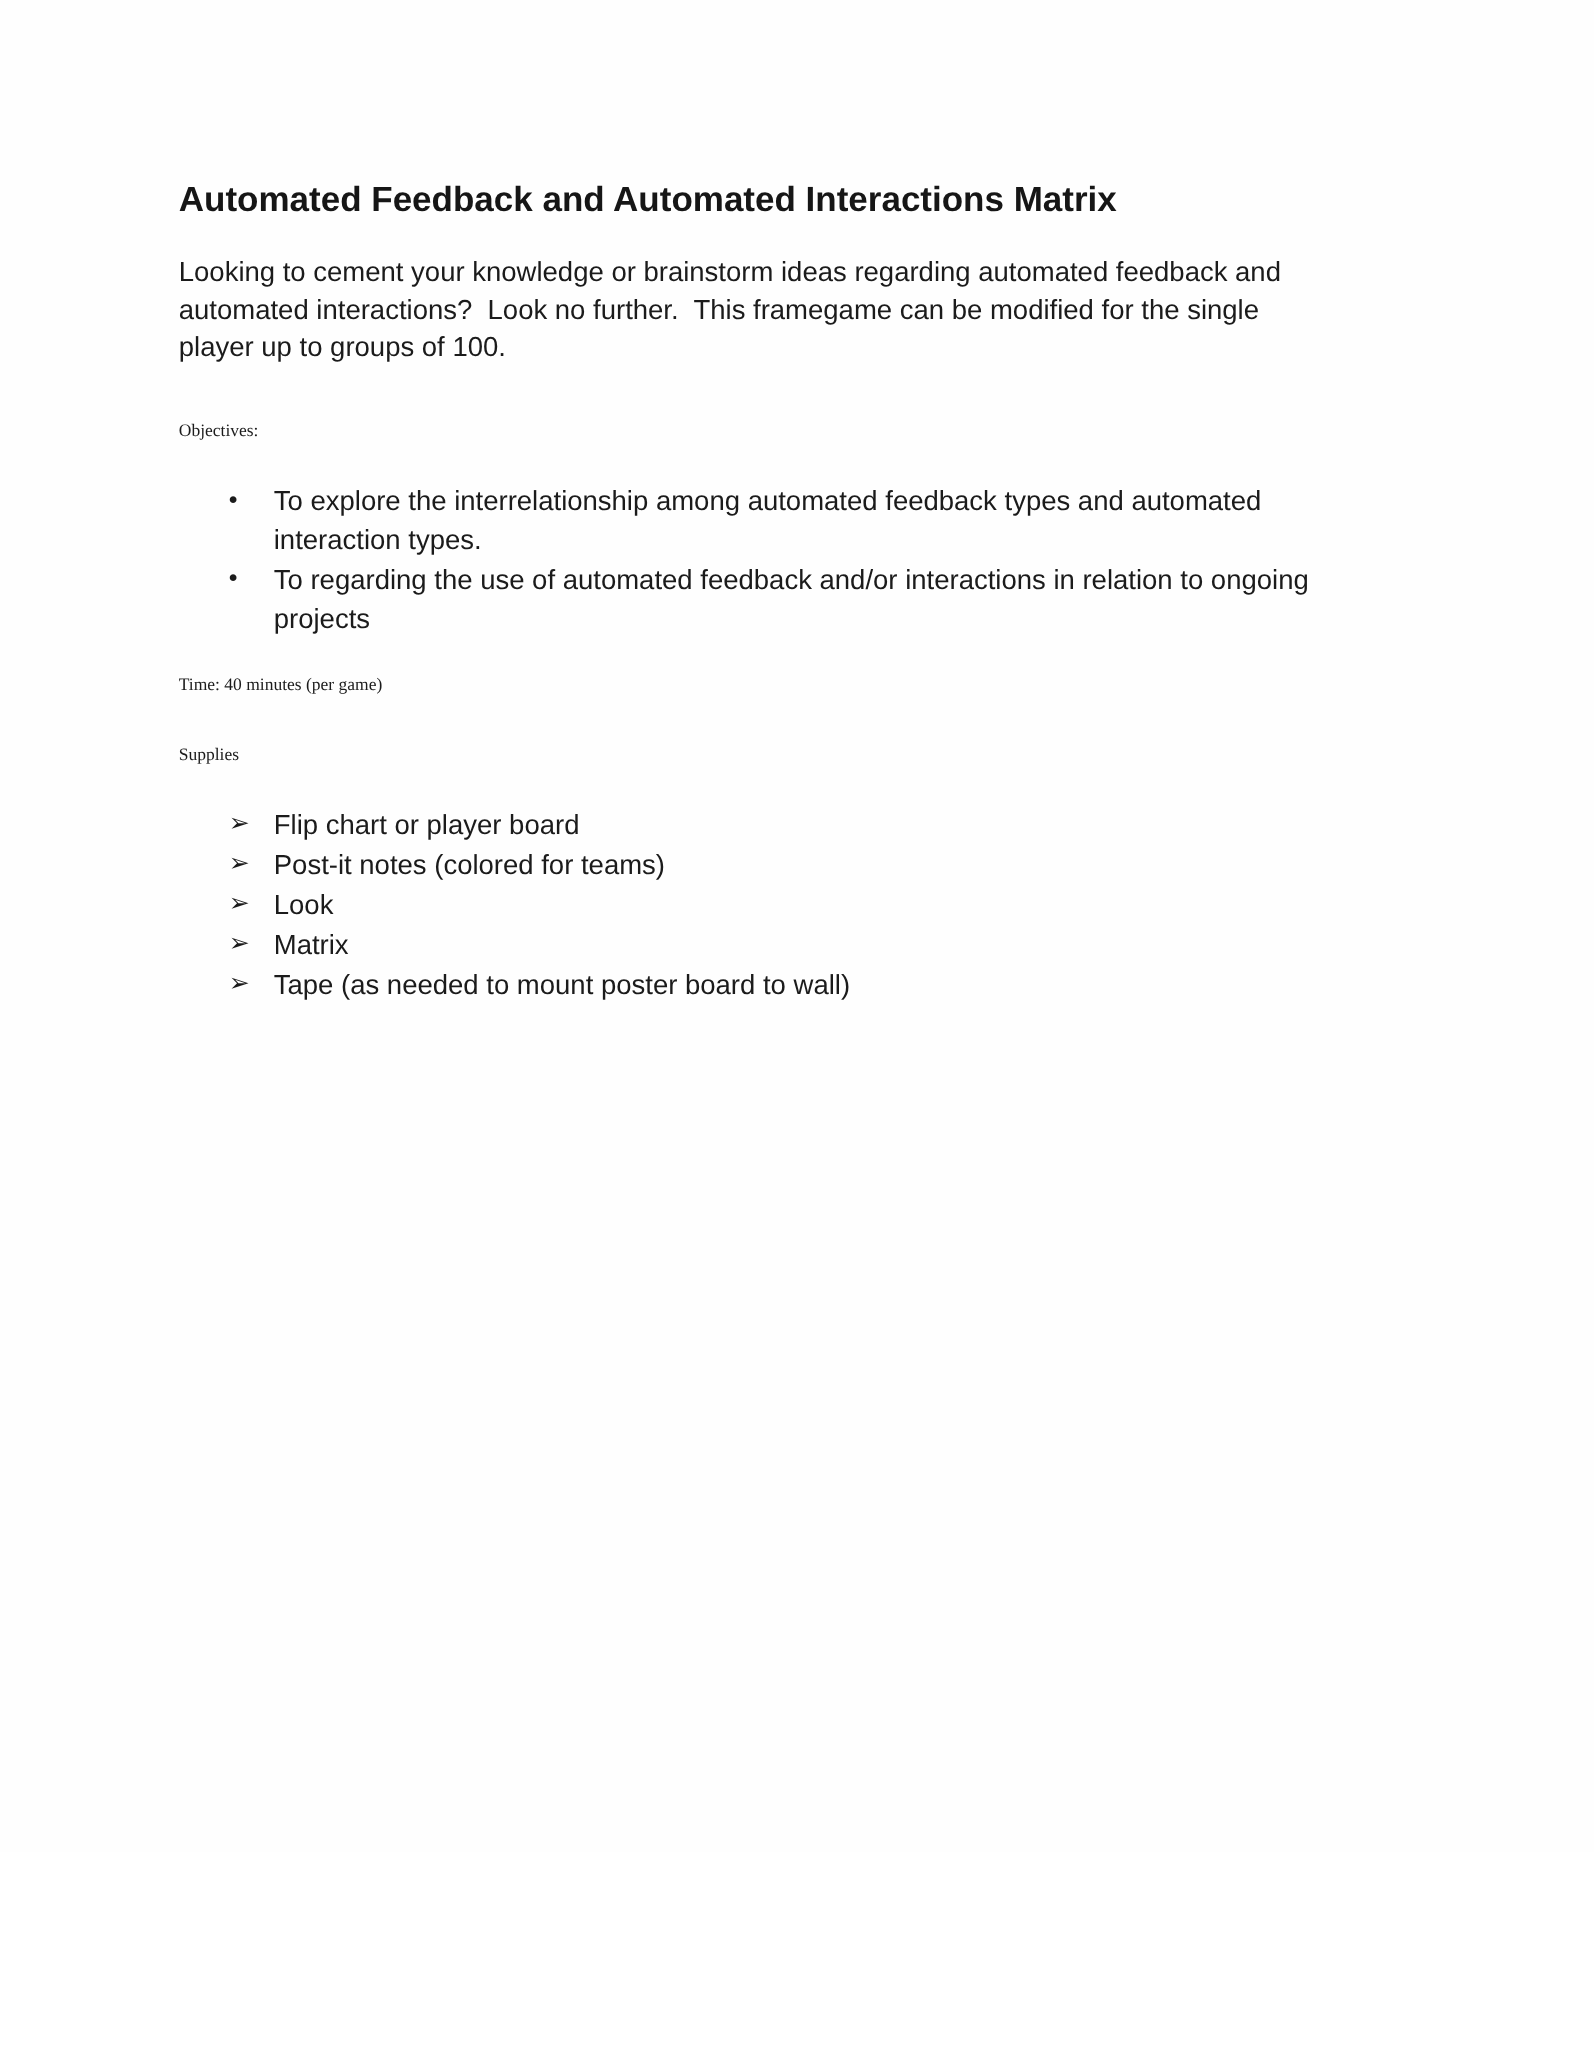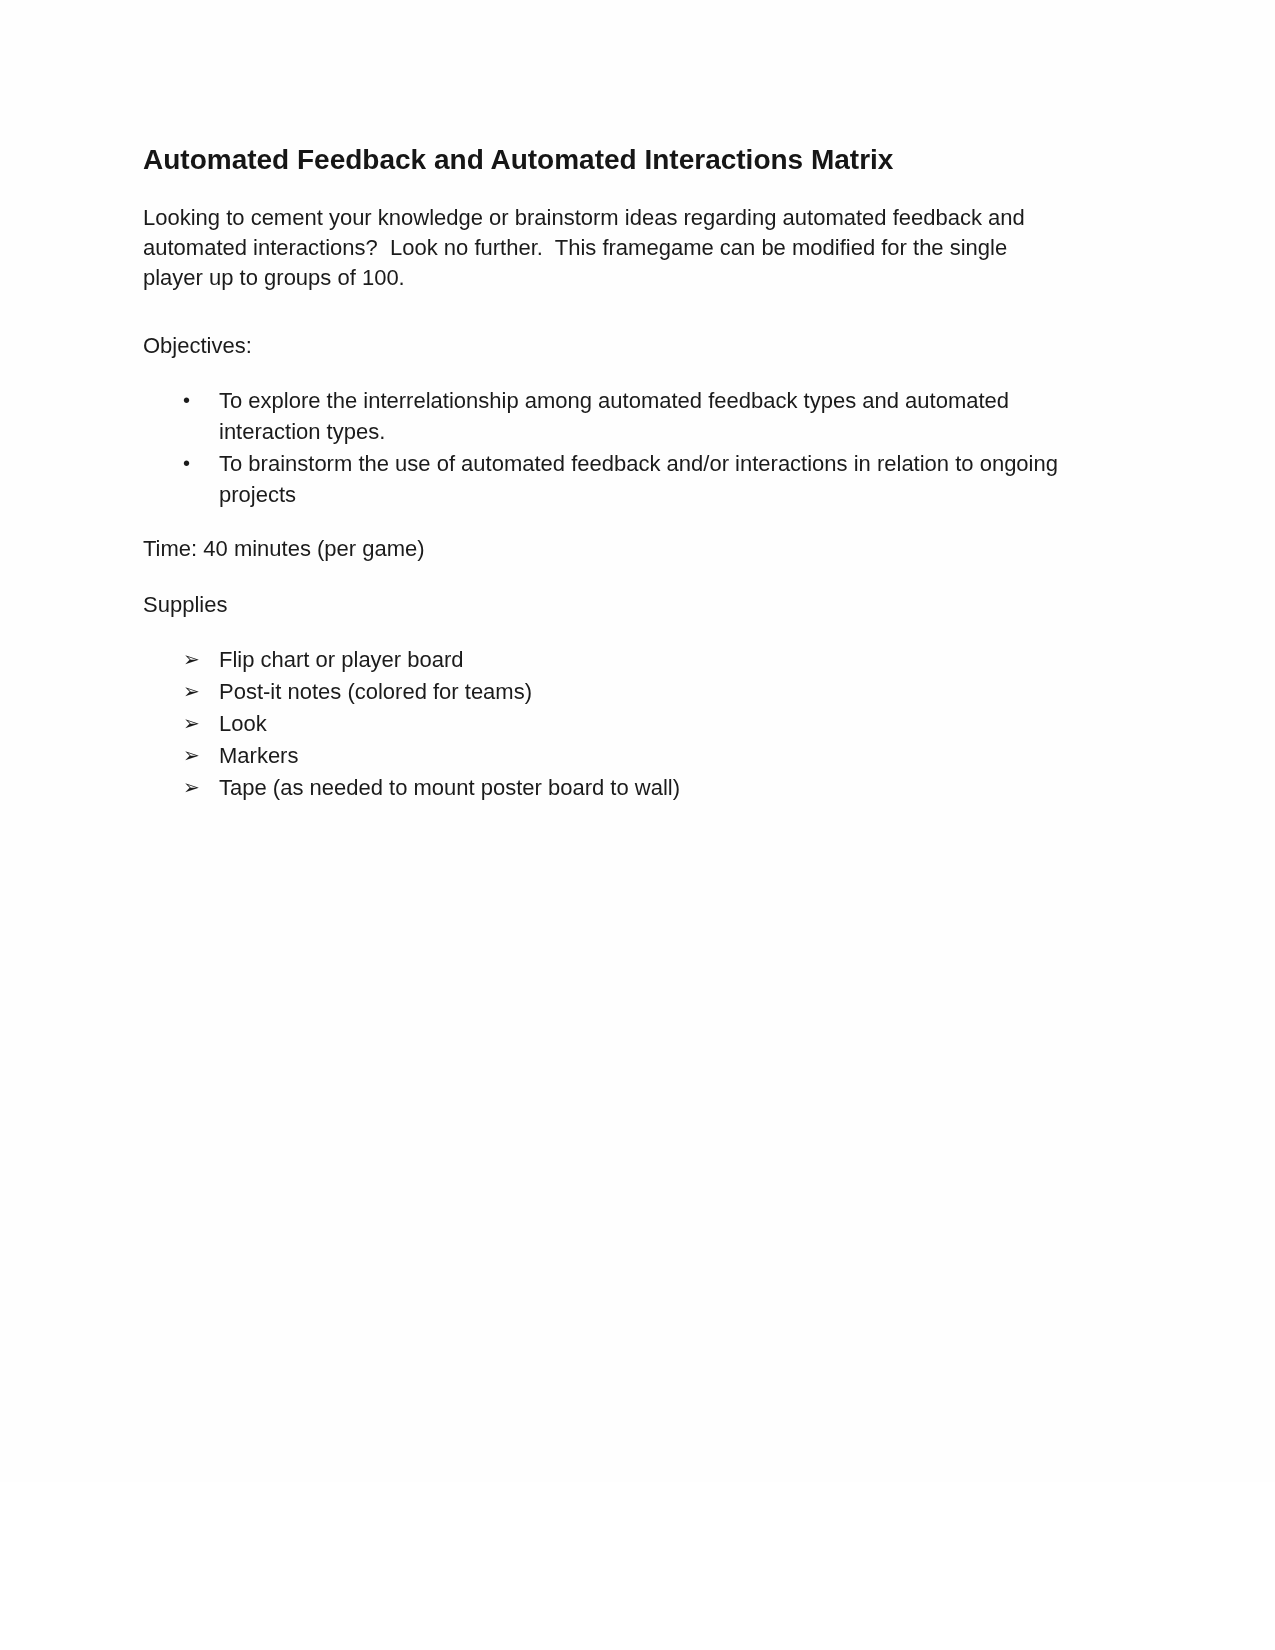--- a/index.html
+++ b/index.html
@@ -22,23 +22,24 @@
     color: #161616;
   }
   .para {
     font-size: 22px;
     line-height: 30px;
     margin: 0;
     white-space: pre-wrap;
   }
   .intro { max-width: 910px; margin-bottom: 38px; }
   .section-label {
-    font-size: 22px;
+    font-size: 14px;
     line-height: 30px;
     margin: 0;
+    font-family: Liberation Serif, serif;
   }
   .list { margin: 24px 0 24px 0; }
   .list-item {
     display: flex;
     align-items: flex-start;
     padding-left: 40px;
     font-size: 22px;
     line-height: 31px;
     margin-bottom: 1px;
   }
@@ -64,21 +65,21 @@
 
   <p class="section-label">Objectives:</p>
 
   <div class="list">
     <div class="list-item">
       <span class="marker">•</span>
       <span class="item-text">To explore the interrelationship among automated feedback types and automated interaction types.</span>
     </div>
     <div class="list-item">
       <span class="marker">•</span>
-      <span class="item-text">To brainstorm the use of automated feedback and/or interactions in relation to ongoing projects</span>
+      <span class="item-text">To regarding the use of automated feedback and/or interactions in relation to ongoing projects</span>
     </div>
   </div>
 
   <p class="section-label time-line">Time: 40 minutes (per game)</p>
 
   <p class="section-label supplies-heading">Supplies</p>
 
   <div class="list">
     <div class="list-item">
       <span class="marker">➢</span>
@@ -87,21 +88,21 @@
     <div class="list-item">
       <span class="marker">➢</span>
       <span class="item-text">Post-it notes (colored for teams)</span>
     </div>
     <div class="list-item">
       <span class="marker">➢</span>
       <span class="item-text">Look</span>
     </div>
     <div class="list-item">
       <span class="marker">➢</span>
-      <span class="item-text">Markers</span>
+      <span class="item-text">Matrix</span>
     </div>
     <div class="list-item">
       <span class="marker">➢</span>
       <span class="item-text">Tape (as needed to mount poster board to wall)</span>
     </div>
   </div>
 
 </div>
 
 </body></html>

